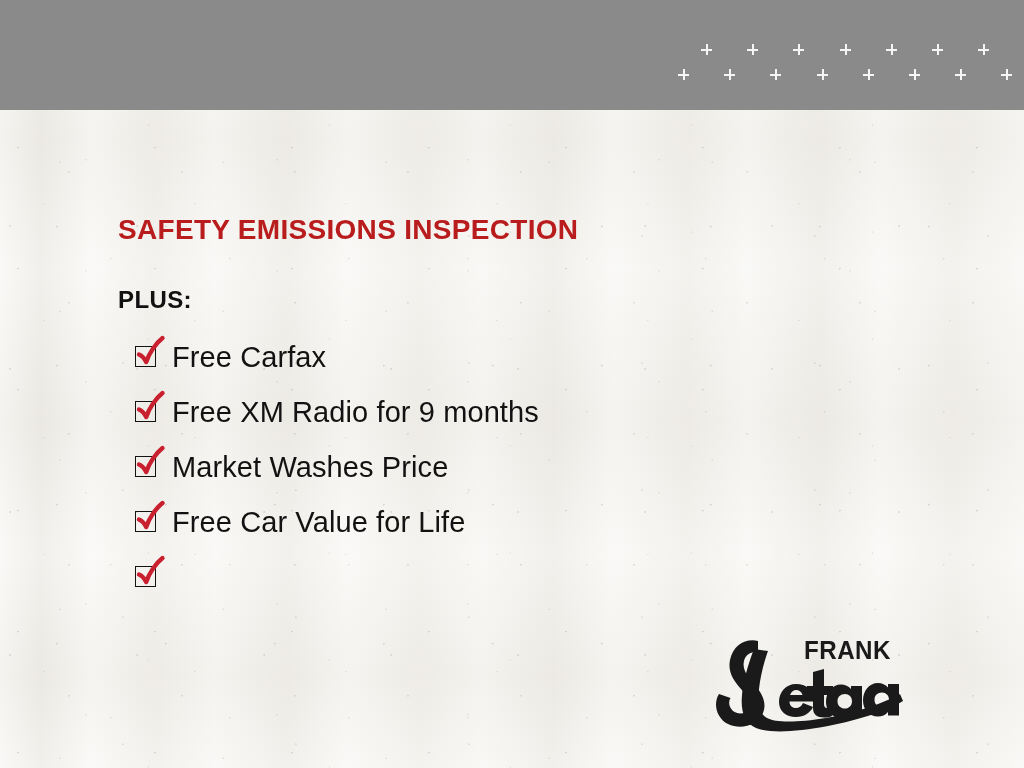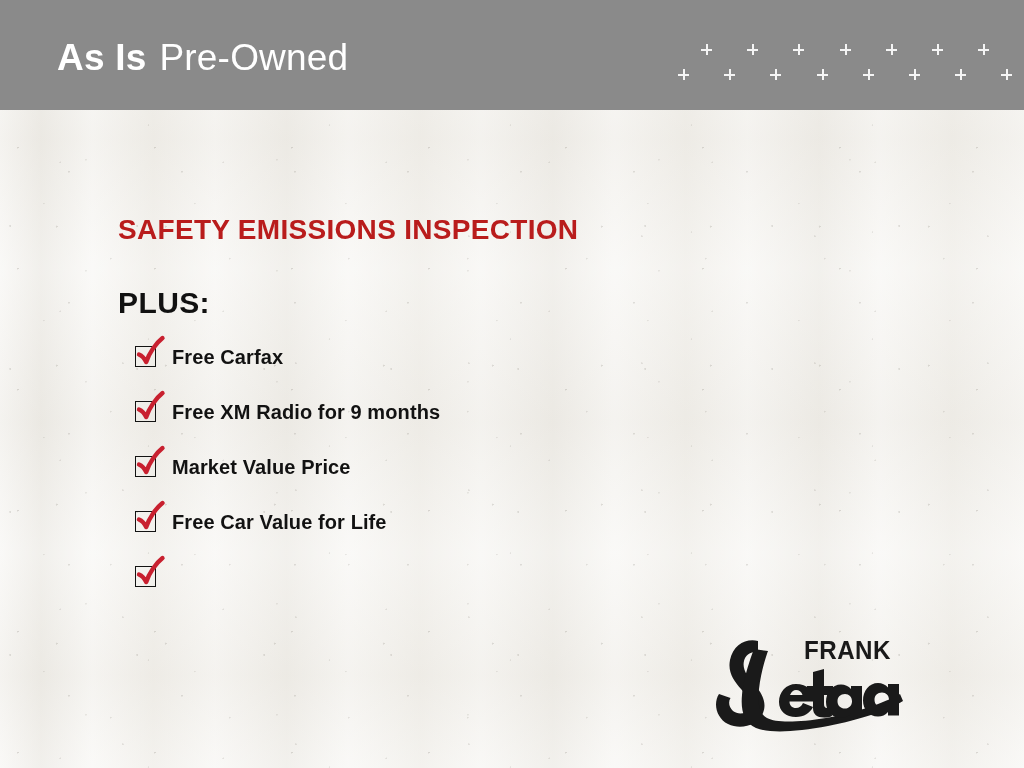--- a/index.html
+++ b/index.html
@@ -133,21 +133,21 @@
     font-size: 28px;
     font-weight: 600;
     color: #b91c1c;
     letter-spacing: 0.3px;
     white-space: nowrap;
   }
   .plus-label {
     position: absolute;
     left: 118px;
     top: 286px;
-    font-size: 30px;
+    font-size: 24px;
     font-weight: 800;
     color: #111111;
     letter-spacing: 0.4px;
     white-space: nowrap;
   }
 
   .checklist {
     position: absolute;
     left: 135px;
     top: 341px;
@@ -178,22 +178,22 @@
     left: -1px;
     top: -10px;
     width: 34px;
     height: 34px;
     overflow: visible;
   }
   .check-label {
     position: absolute;
     left: 37px;
     top: 0;
-    font-size: 20px;
-    font-weight: 700;
+    font-size: 29px;
+    font-weight: 400;
     color: #121212;
     letter-spacing: 0.1px;
     white-space: nowrap;
     line-height: 32px;
   }
 
   
   .logo {
     position: absolute;
     left: 700px;
@@ -221,23 +221,20 @@
 
 <div id="slide">
 
   <div class="paper-base"></div>
   <div class="paper-streaks"></div>
   <div class="paper-streaks2"></div>
   <div class="paper-speckle"></div>
 
   <div class="banner">
 
-    <div class="banner-title">
-      <span class="title-strong">As Is</span><span class="title-light">Pre-Owned</span>
-    </div>
 
     <div class="plus-field">
 
       <span class="plus-mark" style="left:41px;  top:8px;"></span>
       <span class="plus-mark" style="left:87px;  top:8px;"></span>
       <span class="plus-mark" style="left:133px; top:8px;"></span>
       <span class="plus-mark" style="left:180px; top:8px;"></span>
       <span class="plus-mark" style="left:226px; top:8px;"></span>
       <span class="plus-mark" style="left:272px; top:8px;"></span>
       <span class="plus-mark" style="left:318px; top:8px;"></span>
@@ -279,21 +276,21 @@
       <span class="check-label">Free XM Radio for 9 months</span>
     </div>
 
     <div class="check-row">
       <span class="check-box">
         <span class="box-outline"></span>
         <svg viewBox="0 0 34 34" aria-hidden="true">
           <path d="M5 18.5 C7.5 19.5 10.5 22.5 12.2 26 C15 17.5 21.5 7.5 28.5 2" fill="none" stroke="#c8202f" stroke-width="4.4" stroke-linecap="round" stroke-linejoin="round"></path>
         </svg>
       </span>
-      <span class="check-label">Market Value Price</span>
+      <span class="check-label">Market Washes Price</span>
     </div>
 
     <div class="check-row">
       <span class="check-box">
         <span class="box-outline"></span>
         <svg viewBox="0 0 34 34" aria-hidden="true">
           <path d="M5 18.5 C7.5 19.5 10.5 22.5 12.2 26 C15 17.5 21.5 7.5 28.5 2" fill="none" stroke="#c8202f" stroke-width="4.4" stroke-linecap="round" stroke-linejoin="round"></path>
         </svg>
       </span>
       <span class="check-label">Free Car Value for Life</span>

